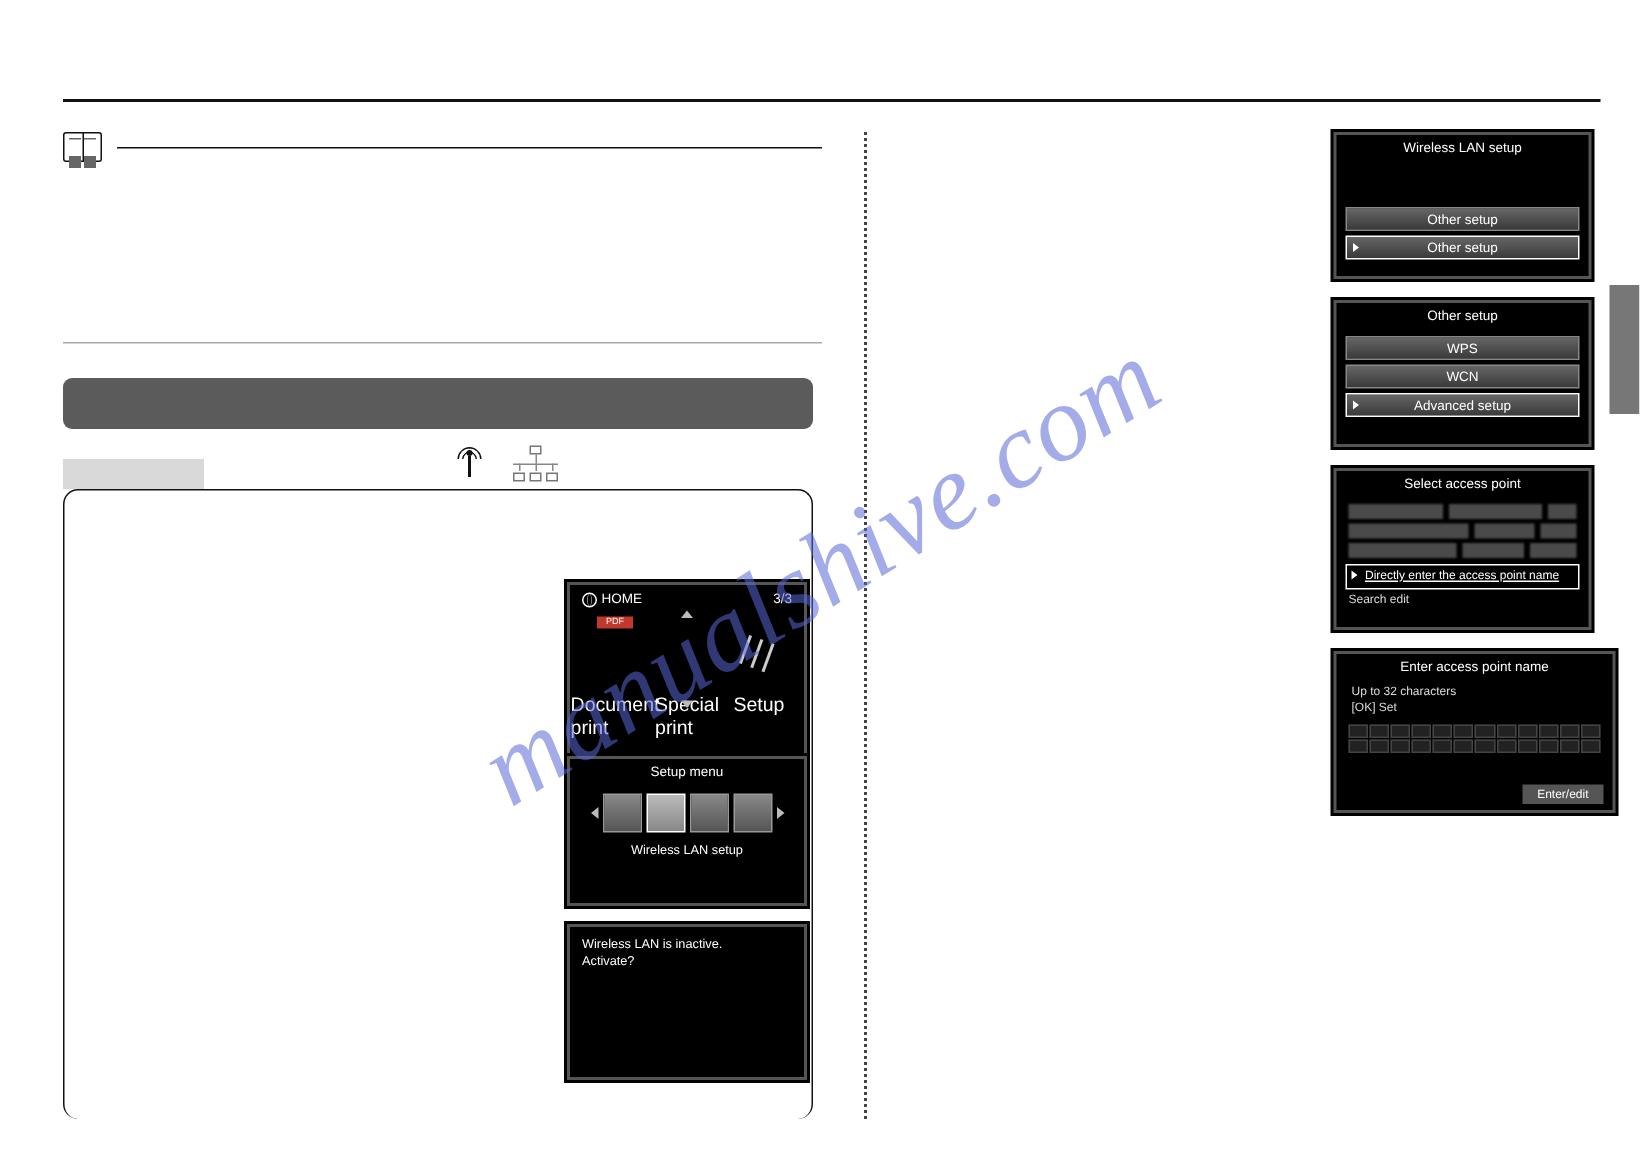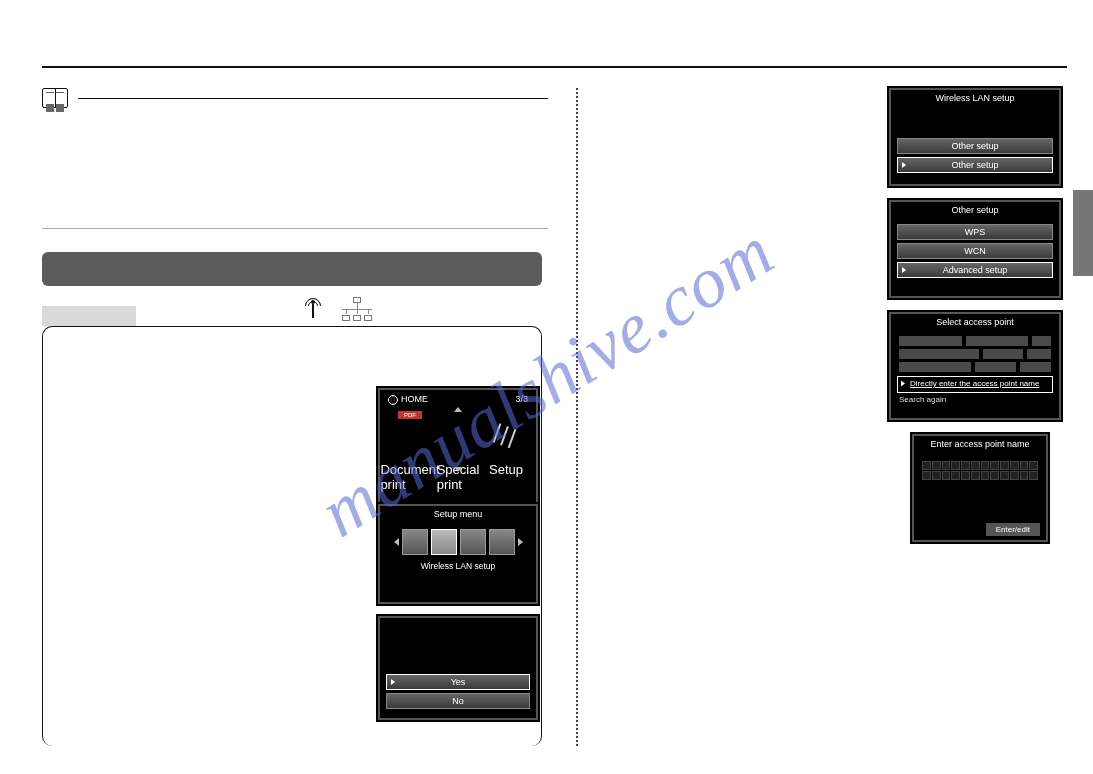--- a/index.html
+++ b/index.html
@@ -195,21 +195,21 @@
   .r1 { top: 88px; left: 889px; width: 172px; height: 98px; }
   .r1 .spacer{height:26px;}
   .r2 { top: 200px; left: 889px; width: 172px; height: 98px; }
   .r3 { top: 312px; left: 889px; width: 172px; height: 108px; }
   .r3 .blurrow{margin:3px 8px;height:10px;display:flex;gap:4px;}
   .r3 .blurrow span{flex:1;background:#4a4a4a;filter:blur(.6px);}
   .r3 .direct{margin:4px 6px 0;border-top:1px solid #666;padding:3px 2px;font-size:8px;color:#fff;position:relative;border:1px solid #fff;}
   .r3 .direct::before{content:"";position:absolute;left:3px;top:50%;transform:translateY(-60%);border-left:4px solid #fff;border-top:3px solid transparent;border-bottom:3px solid transparent;}
   .r3 .direct-text{padding-left:10px;display:block;line-height:1.1;text-decoration:underline;}
   .r3 .search{font-size:8px;color:#ddd;padding:2px 8px;}
-  .r4 { top: 434px; left: 889px; width: 136px; height: 108px; margin-left: 23px; }
+  .r4 { top: 434px; left: 889px; width: 188px; height: 108px; }
   .r4 .info{font-size:8px;color:#ddd;padding:0 10px;line-height:1.4;}
   .r4 .grid{margin:6px 8px;display:grid;grid-template-columns:repeat(12,1fr);gap:1px;}
   .r4 .grid div{height:9px;background:#222;border:1px solid #444;}
   .r4 .enter{position:absolute;right:6px;bottom:4px;font-size:8px;background:#555;padding:2px 10px;color:#fff;}
 
   
   .watermark{
     position:absolute;
     top:50%;left:50%;
     transform:translate(-50%,-56%) rotate(-32deg);
@@ -294,23 +294,23 @@
     <div class="sicon"></div>
     <div class="sicon sel"></div>
     <div class="sicon"></div>
     <div class="sicon"></div>
     <span class="sarw r"></span>
   </div>
   <div class="subtitle">Wireless LAN setup</div>
 </div>
 
 <div class="lcd act-panel">
-  <div class="btns">
-    <div class="btn sel">Yes</div>
-    <div class="btn">No</div>
+  <div class="q">
+    <div>Wireless LAN is inactive.</div>
+    <div>Activate?</div>
   </div>
 </div>
 
 <div class="lcd r1">
   <div class="title">Wireless LAN setup</div>
   <div class="spacer"></div>
   <div class="btn">Other setup</div>
   <div class="btn sel">Other setup</div>
 </div>
 
@@ -334,25 +334,29 @@
       <span style="flex:.3"></span>
     </div>
   <div class="blurrow">
       <span style="flex:.7"></span>
       <span style="flex:.4"></span>
       <span style="flex:.3"></span>
     </div>
   <div class="direct">
       <span class="direct-text">Directly enter the access point name</span>
     </div>
-  <div class="search">Search again</div>
+  <div class="search">Search edit</div>
 </div>
 
 <div class="lcd r4">
   <div class="title">Enter access point name</div>
+  <div class="info">
+    <div>Up to 32 characters</div>
+    <div>[OK] Set</div>
+  </div>
   <div class="grid">
     <div></div>
       <div></div>
       <div></div>
       <div></div>
       <div></div>
       <div></div>
       <div></div>
       <div></div>
       <div></div>

